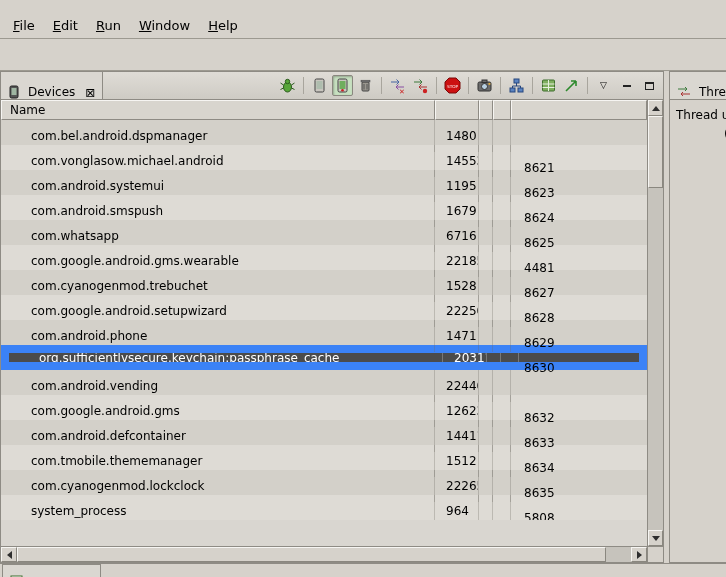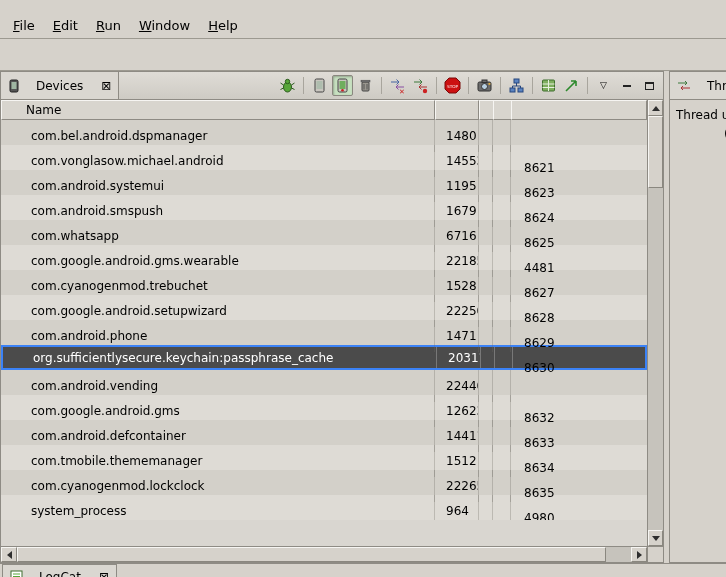--- a/index.html
+++ b/index.html
@@ -18,51 +18,51 @@
   
   .main{display:flex;height:492px;box-sizing:border-box;}
   .devices-panel{width:664px;min-width:664px;display:flex;flex-direction:column;
     border:1px solid #8e8b84;box-sizing:border-box;background:#d6d2cb;}
   .sash{width:5px;background:#d6d2cb;}
   .threads-panel{flex:1;border:1px solid #8e8b84;border-right:none;box-sizing:border-box;
     display:flex;flex-direction:column;overflow:hidden;background:#d6d2cb;}
   
   .tabbar{height:28px;min-height:28px;display:flex;align-items:stretch;
     border-bottom:1px solid #8e8b84;background:linear-gradient(#dfdcd6,#cecbc4);box-sizing:border-box;}
-  .tab{display:flex;align-items:center;gap:16px;padding:0 7px;background:#dad7d1;
+  .tab{display:flex;align-items:flex-end;gap:8px;padding:0 7px;background:#dad7d1;
     border-right:1px solid #8e8b84;font-size:12px;white-space:nowrap;}
   .tab .close{font-size:12px;line-height:1;margin-left:2px;}
   
   .view-toolbar{margin-left:auto;display:flex;align-items:center;padding-right:3px;gap:2px;}
   .tbtn{width:21px;height:21px;display:flex;align-items:center;justify-content:center;
     border:1px solid transparent;border-radius:2px;box-sizing:border-box;}
   .tbtn.pressed{border:1px solid #8a877f;background:#c7e0c0;box-shadow:inset 1px 1px 2px rgba(0,0,0,.25);}
   .tsep{width:1px;height:17px;background:#a8a59d;margin:0 3px;}
   .glyph{font-size:9px;line-height:1;}
   .min-bar{width:8px;height:2px;background:#222;display:block;}
   .max-box{width:9px;height:8px;border:1px solid #222;border-top-width:2px;display:block;box-sizing:border-box;}
   
   .content{flex:1;display:flex;overflow:hidden;background:#d9d6d0;}
   .table-col{flex:1;display:flex;flex-direction:column;overflow:hidden;}
   .thead{height:20px;min-height:20px;display:grid;grid-template-columns:434px 44px 14px 18px 1fr;}
   .hcell{box-sizing:border-box;background:#d8d5ce;font-size:12px;display:flex;align-items:center;
-    padding-left:24px;overflow:hidden;white-space:nowrap;
+    padding-left:8px;overflow:hidden;white-space:nowrap;
     border-top:1px solid #f6f5f2;border-left:1px solid #f6f5f2;
     border-right:1px solid #8e8b84;border-bottom:1px solid #8e8b84;}
   .rows{}
   .trow{height:25px;display:grid;grid-template-columns:434px 44px 14px 18px 1fr;
     font-size:12px;box-sizing:border-box;}
   .trow.odd{background:#d3d0c9;text-align:right;}
   .trow.even{background:#dedbd5;}
   .cell{height:100%;display:flex;align-items:center;overflow:hidden;white-space:nowrap;
     border-right:1px solid rgba(110,107,100,.30);box-sizing:border-box;}
   .cell.name{padding-left:30px;}
   .cell.pid{padding-left:11px;}
   .cell.port{padding-left:13px;border-right:none;margin-top:32px;}
-  .trow.selected{background:#4b4b4b;color:#fff;border:2px solid #3b82f6;}
+  .trow.selected{background:#4b4b4b;color:#fff;border:8px solid #3b82f6;}
   .trow.selected .cell{border-right-color:rgba(255,255,255,.25);}
   .filler{flex:1;background:#d9d6d0;}
   
   .hscroll{height:16px;min-height:16px;display:flex;background:#c6c3bc;border-top:1px solid #8e8b84;box-sizing:border-box;}
   .sbtn{width:16px;min-width:16px;height:100%;background:#d6d2cb;box-sizing:border-box;
     border:1px solid;border-color:#f6f5f2 #8a877f #8a877f #f6f5f2;
     display:flex;align-items:center;justify-content:center;}
   .htrough{flex:1;position:relative;}
   .hthumb{position:absolute;left:0;top:0;bottom:0;width:96%;background:#d6d2cb;box-sizing:border-box;
     border:1px solid;border-color:#f6f5f2 #8a877f #8a877f #f6f5f2;}
@@ -328,21 +328,21 @@
               <div class="cell pid">1512</div>
               <div class="cell"></div>
                 <div class="cell"></div>
               <div class="cell port">8635</div>
             </div>
             <div class="trow odd">
               <div class="cell name">com.cyanogenmod.lockclock</div>
               <div class="cell pid">22265</div>
               <div class="cell"></div>
                 <div class="cell"></div>
-              <div class="cell port">4980</div>
+              <div class="cell port">5808</div>
             </div>
             <div class="trow even">
               <div class="cell name">system_process</div>
               <div class="cell pid">964</div>
               <div class="cell"></div>
                 <div class="cell"></div>
               <div class="cell port">8637</div>
             </div>
           </div>
 

